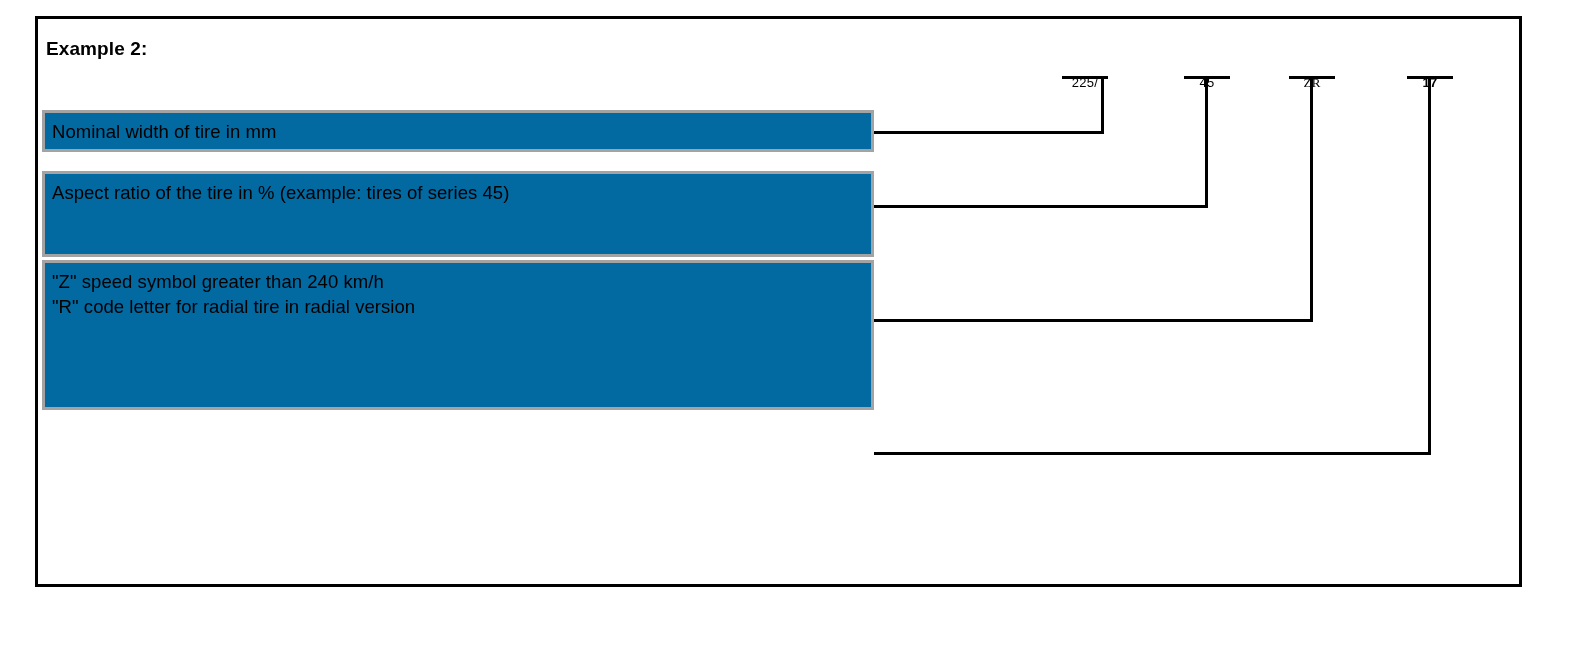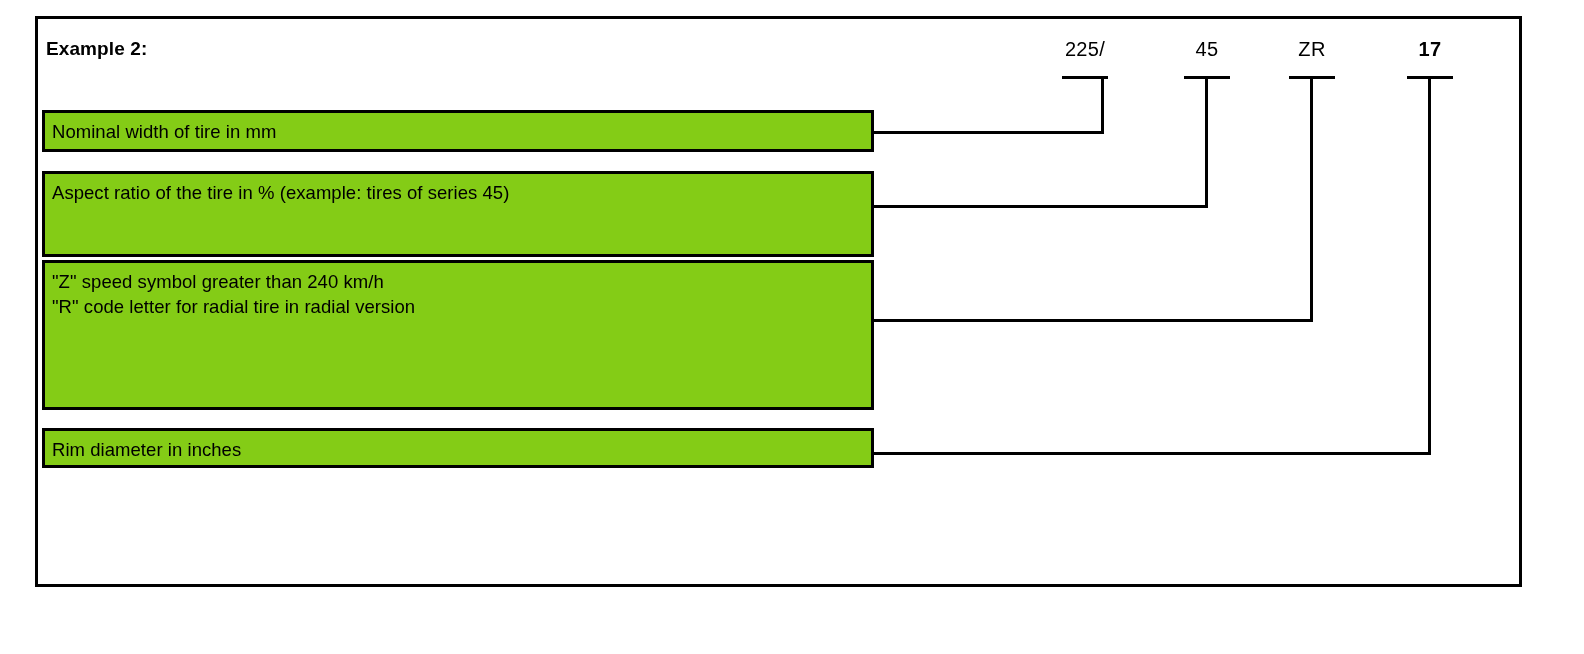--- a/index.html
+++ b/index.html
@@ -41,51 +41,52 @@
     font-size: 19px;
     font-weight: 600;
     letter-spacing: 0.1px;
     text-underline-offset: 3px;
     white-space: nowrap;
   }
 
   
   .desc-box {
     position: absolute;
-    border: 3px solid #000000;
+    border: 3px solid #a3a3a3;
     box-sizing: border-box;
-    background: #84cc16;
+    background: #0369a1;
   }
   .desc-box .desc-text {
     position: absolute;
     left: 7px;
     top: 6px;
     font-size: 18.5px;
     line-height: 25px;
     white-space: pre-line;
     letter-spacing: 0.05px;
   }
 
   #desc-box-1 { left: 42px; top: 110px;  width: 832px; height: 42px; }
   #desc-box-2 { left: 42px; top: 171px;  width: 832px; height: 86px; }
   #desc-box-3 { left: 42px; top: 260px;  width: 832px; height: 150px; }
   #desc-box-4 { left: 42px; top: 428px;  width: 832px; height: 40px; }
 
   
   .code-label {
     position: absolute;
-    font-size: 20px;
+    font-size: 13px;
     letter-spacing: 0.3px;
     text-align: center;
     white-space: nowrap;
     transform: translateX(-50%);
+    margin-top: 37px;
   }
   #code-label-width   { left: 1085px; top: 38px; }
   #code-label-aspect  { left: 1207px; top: 38px; }
-  #code-label-speed   { left: 1312px; top: 38px; }
+  #code-label-speed   { left: 1312px; top: 38px; font-family: Liberation Serif, serif; }
   #code-label-rim     { left: 1430px; top: 38px; font-weight: bold; }
 
   
   .code-tick {
     position: absolute;
     top: 76px;
     width: 46px;
     height: 0;
     border-top: 3px solid #000000;
     transform: translateX(-50%);
@@ -160,17 +161,14 @@
 
   <div class="desc-box" id="desc-box-2">
     <div class="desc-text">Aspect ratio of the tire in % (example: tires of series 45)</div>
   </div>
 
   <div class="desc-box" id="desc-box-3">
     <div class="desc-text">"Z" speed symbol greater than 240 km/h
 "R" code letter for radial tire in radial version</div>
   </div>
 
-  <div class="desc-box" id="desc-box-4">
-    <div class="desc-text">Rim diameter in inches</div>
-  </div>
 
 </div>
 
 </body></html>

